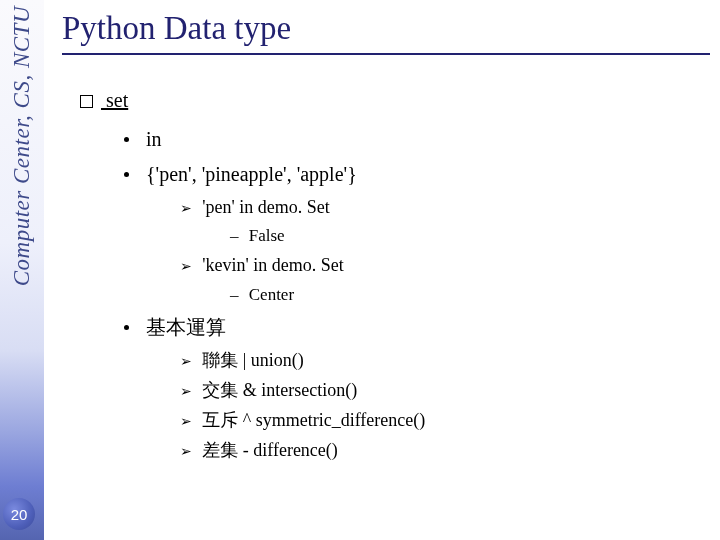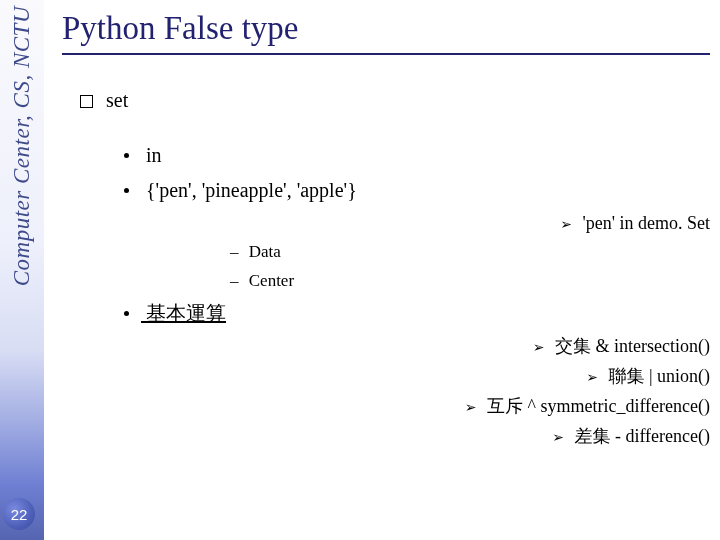--- a/index.html
+++ b/index.html
@@ -72,52 +72,52 @@
     font-family: "Times New Roman", serif;
     font-weight: 400;
   }
   .rule {
     height: 1.6px;
     background: #222270;
     margin-bottom: 30px;
     width: 100%;
   }
   .block { line-height: 1.55; font-size: 20px; }
-  .q-line { margin-left: 18px; margin-bottom: 24px; }
+  .q-line { margin-left: 18px; margin-bottom: 8px; text-decoration: underline; }
   .q-mark {
     display: inline-block;
     width: 13px; height: 13px;
     border: 1.5px solid #000;
     margin-right: 8px;
     vertical-align: -1px;
   }
   .bullet-line { margin-left: 62px; margin-bottom: 4px; }
   .bullet-dot {
     display: inline-block;
     width: 5px; height: 5px;
     border-radius: 50%;
     background: #000;
     vertical-align: 4px;
     margin-right: 12px;
   }
-  .arrow-line { margin-left: 118px; margin-bottom: 2px; font-size: 18px; text-align: right; }
+  .arrow-line { margin-left: 118px; margin-bottom: 2px; font-size: 18px; }
   .arrow-mark { margin-right: 6px; font-family: Arial, sans-serif; font-size: 14px; color:#000; }
   .dash-line { margin-left: 168px; margin-bottom: 2px; font-size: 17px; }
   .dash-mark { margin-right: 6px; }
 </style>
 </head>
 <body>
 
 <div class="sidebar">
   <div class="sidebar-text">Computer Center, CS, NCTU</div>
 </div>
-<div class="page-num">22</div>
+<div class="page-num">20</div>
 
 <div class="content">
-  <div class="title">Python False type</div>
+  <div class="title">Python Data type</div>
   <div class="rule"></div>
 
   <div class="block">
 
     <div class="q-line">
       <span class="q-mark"></span>
       <span>set</span>
     </div>
 
     <div class="bullet-line">
@@ -129,40 +129,44 @@
       <span class="bullet-dot"></span>
       <span>{'pen', 'pineapple', 'apple'}</span>
     </div>
 
     <div class="arrow-line">
       <span class="arrow-mark">➢</span>
       <span>'pen' in demo. Set</span>
     </div>
     <div class="dash-line">
       <span class="dash-mark">–</span>
-      <span>Data</span>
+      <span>False</span>
     </div>
 
+    <div class="arrow-line">
+      <span class="arrow-mark">➢</span>
+      <span>'kevin' in demo. Set</span>
+    </div>
     <div class="dash-line">
       <span class="dash-mark">–</span>
       <span>Center</span>
     </div>
 
-    <div class="bullet-line" style="margin-top:4px;text-decoration:underline;">
+    <div class="bullet-line" style="margin-top:4px;">
       <span class="bullet-dot"></span>
       <span>基本運算</span>
     </div>
 
     <div class="arrow-line">
       <span class="arrow-mark">➢</span>
-      <span>交集  &amp;  intersection()</span>
+      <span>聯集  |  union()</span>
     </div>
     <div class="arrow-line">
       <span class="arrow-mark">➢</span>
-      <span>聯集  |  union()</span>
+      <span>交集  &amp;  intersection()</span>
     </div>
     <div class="arrow-line">
       <span class="arrow-mark">➢</span>
       <span>互斥  ^  symmetric_difference()</span>
     </div>
     <div class="arrow-line">
       <span class="arrow-mark">➢</span>
       <span>差集  -  difference()</span>
     </div>
 

